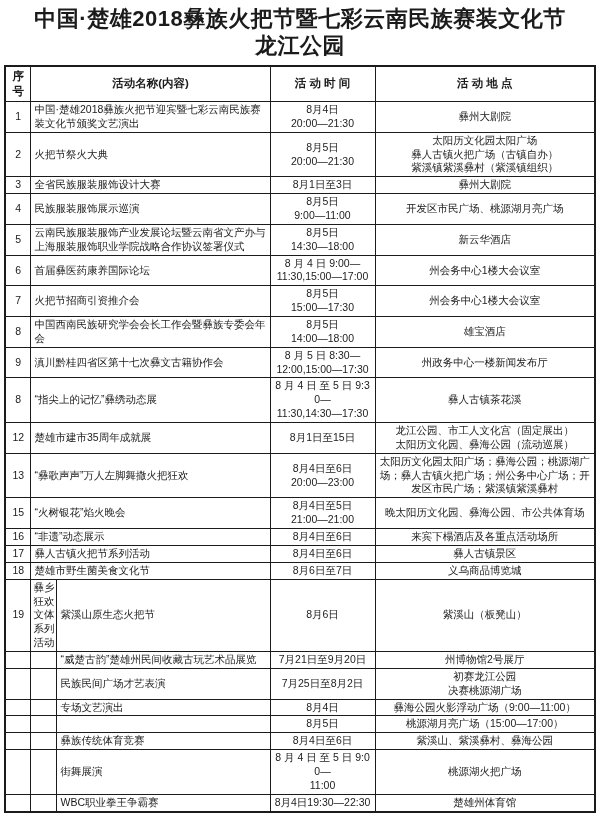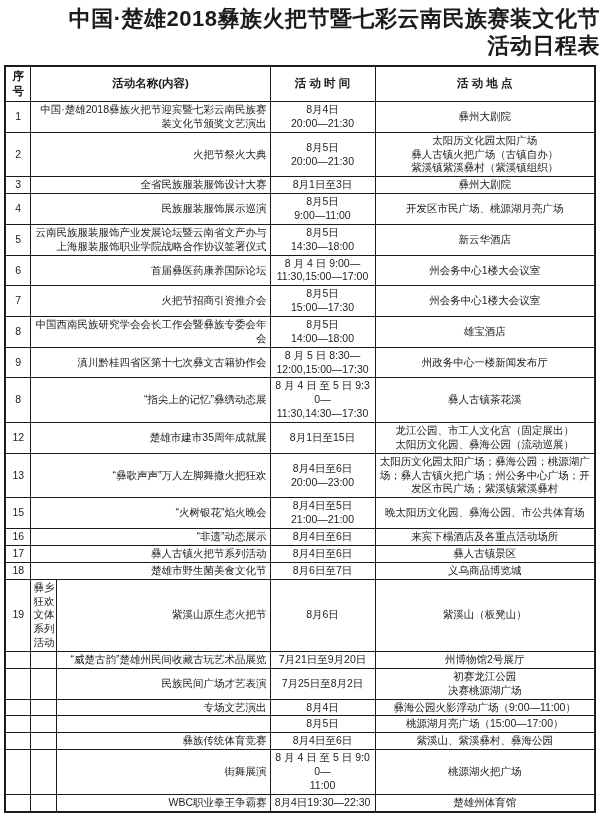--- a/index.html
+++ b/index.html
@@ -4,21 +4,21 @@
 <style>
   html,body { margin:0; padding:0; }
   body {
     width:600px; height:833px;
     background:#ffffff;
     color:#1b1b1b;
     font-family:"Liberation Sans", sans-serif;
     overflow:hidden;
   }
   .title {
-    text-align:right;
+    text-align:center;
     font-weight:bold;
     font-size:22px;
     line-height:1.22;
     margin-top:6px;
     letter-spacing:0.5px;
   }
   table {
     border-collapse:collapse;
     table-layout:fixed;
     width:590px;
@@ -36,30 +36,30 @@
     overflow:hidden;
   }
   th {
     font-weight:bold;
     text-align:center;
     font-size:11.5px;
     padding:2px 1px;
   }
   td.c-no   { text-align:center; padding:1px 0; }
   td.c-grp  { text-align:center; padding:1px 1px; }
-  td.c-name { text-align:right; }
+  td.c-name { text-align:left; }
   td.c-time { text-align:center; }
   td.c-loc  { text-align:center; }
 </style>
 </head>
 <body>
 
 <div class="title">
   <div>中国·楚雄2018彝族火把节暨七彩云南民族赛装文化节</div>
-  <div>活动日程表</div>
+  <div>龙江公园</div>
 </div>
 
 <table>
   <colgroup>
     <col style="width:26px">
     <col style="width:26px">
     <col style="width:213px">
     <col style="width:105px">
     <col style="width:220px">
   </colgroup>

